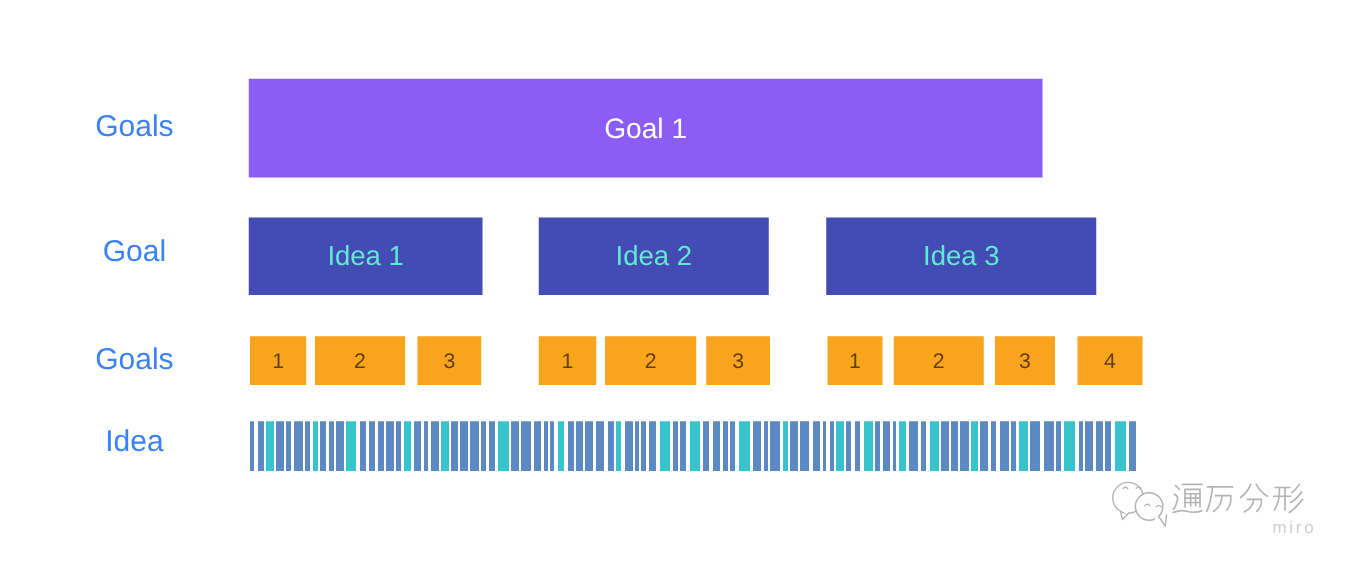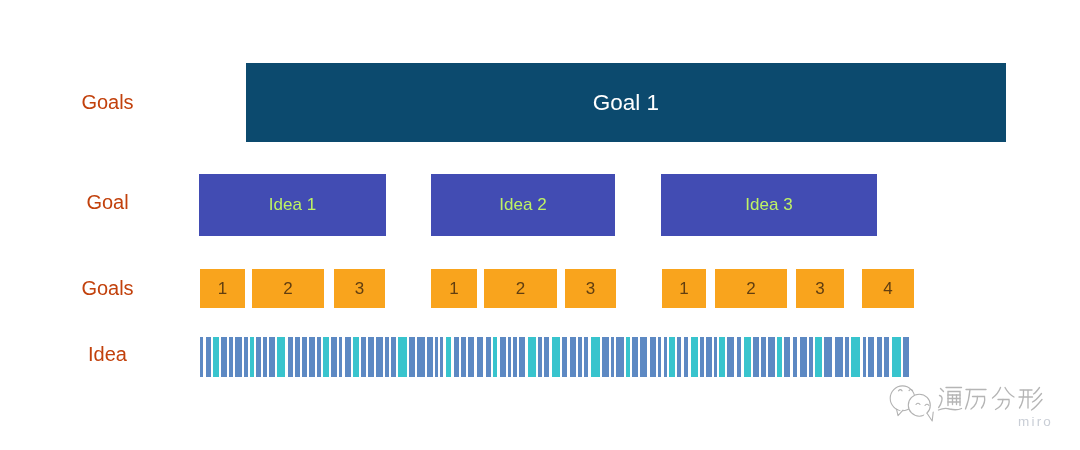--- a/index.html
+++ b/index.html
@@ -1,19 +1,19 @@
 <!DOCTYPE html>
 <html><head>
 <meta charset="utf-8">
 <style>
 html,body{margin:0;padding:0;}
 body{width:1080px;height:450px;position:relative;background:#ffffff;font-family:"Liberation Sans",sans-serif;overflow:hidden;}
-.label{position:absolute;left:60px;width:95px;text-align:center;font-size:20px;color:#c2410c;line-height:30px;}
-.goal{position:absolute;left:199px;top:63px;width:760px;height:79px;background:#0c4a6e;color:#fff;font-size:22.5px;display:flex;align-items:center;justify-content:center;margin-left:47px;}
-.idea{position:absolute;top:174px;height:62px;background:#424cb3;color:#bef264;font-size:17px;display:flex;align-items:center;justify-content:center;}
+.label{position:absolute;left:60px;width:95px;text-align:center;font-size:24px;color:#3b82f6;line-height:30px;}
+.goal{position:absolute;left:199px;top:63px;width:635px;height:79px;background:#8b5cf6;color:#fff;font-size:22.5px;display:flex;align-items:center;justify-content:center;}
+.idea{position:absolute;top:174px;height:62px;background:#424cb3;color:#5eead4;font-size:22px;display:flex;align-items:center;justify-content:center;}
 .step{position:absolute;top:269px;height:39px;background:#f9a41d;color:#613e10;font-size:17px;display:flex;align-items:center;justify-content:center;}
 </style>
 </head>
 <body>
 <div class="label" style="top:87px;">Goals</div>
 <div class="label" style="top:187px;">Goal</div>
 <div class="label" style="top:273px;">Goals</div>
 <div class="label" style="top:339px;">Idea</div>
 
 <div class="goal">Goal 1</div>

